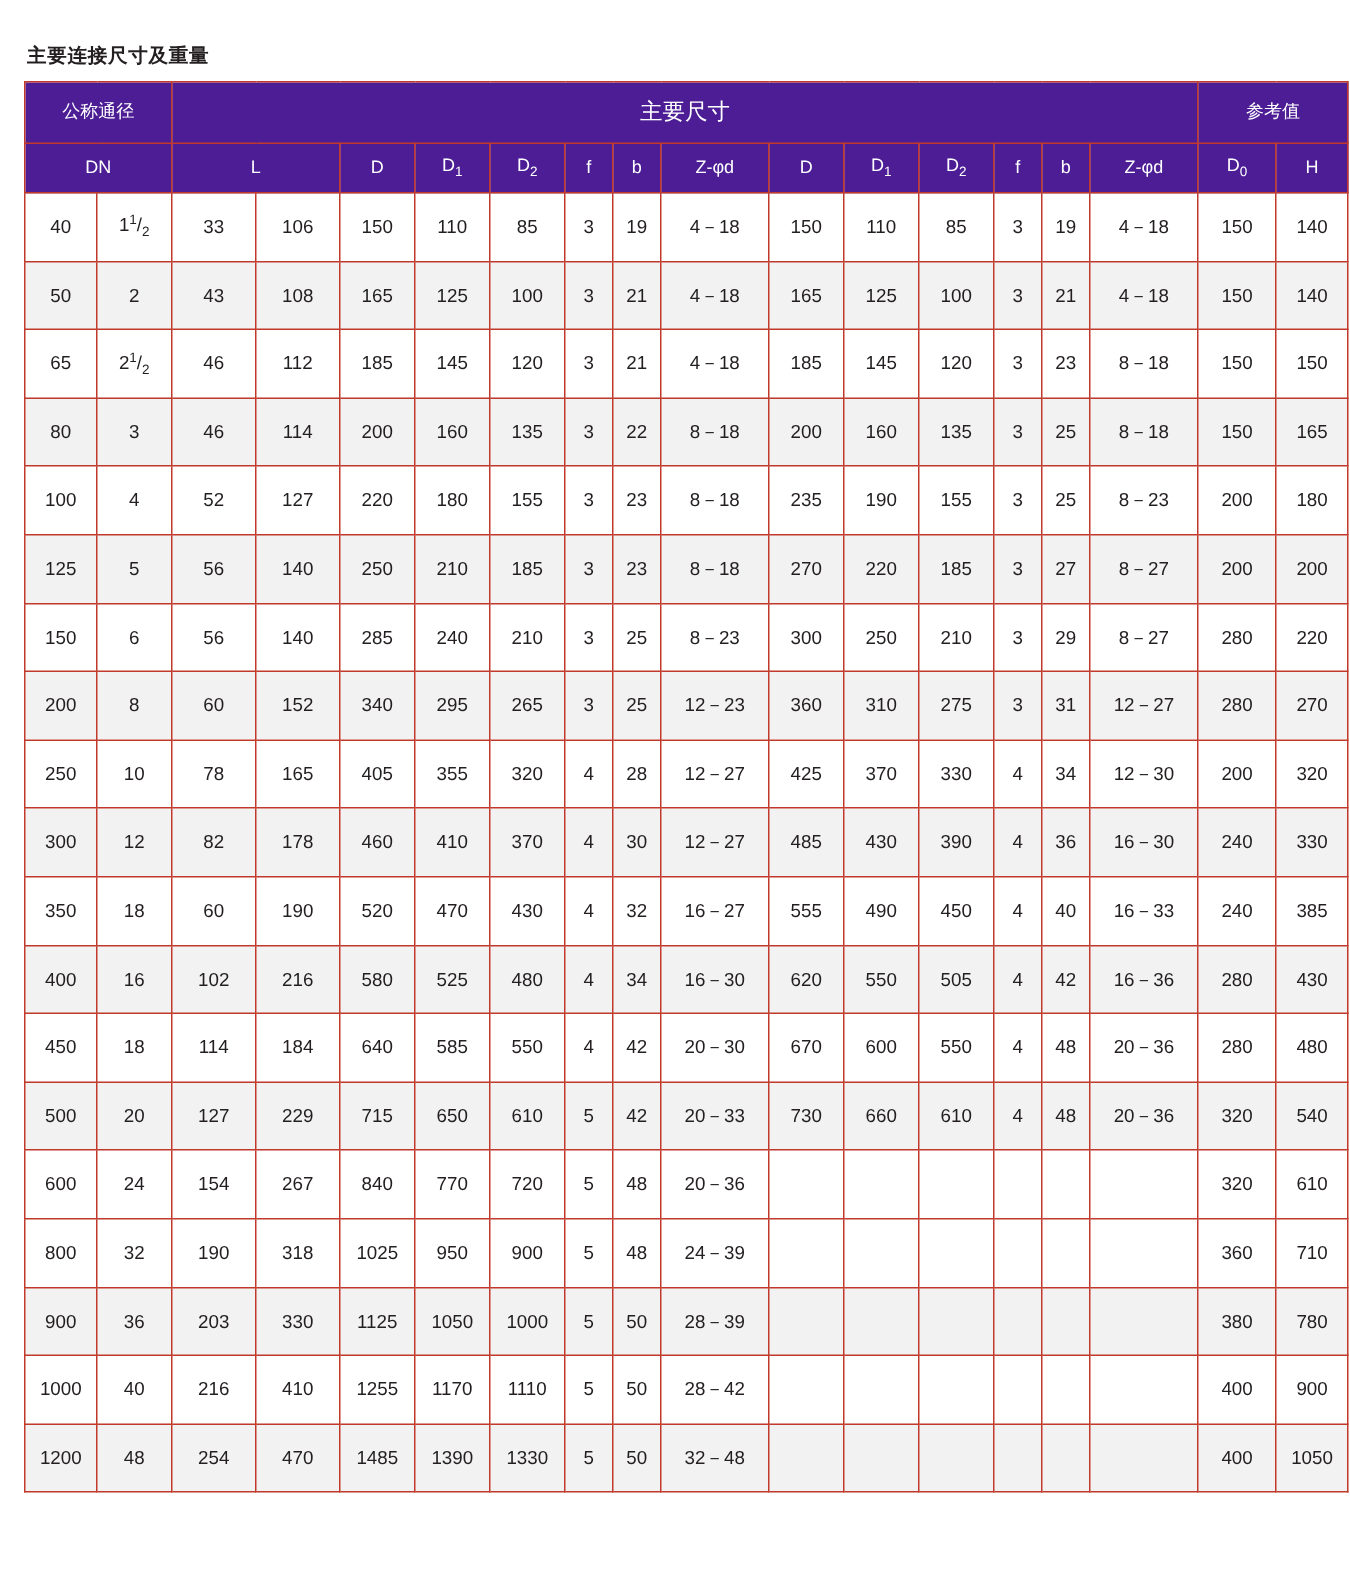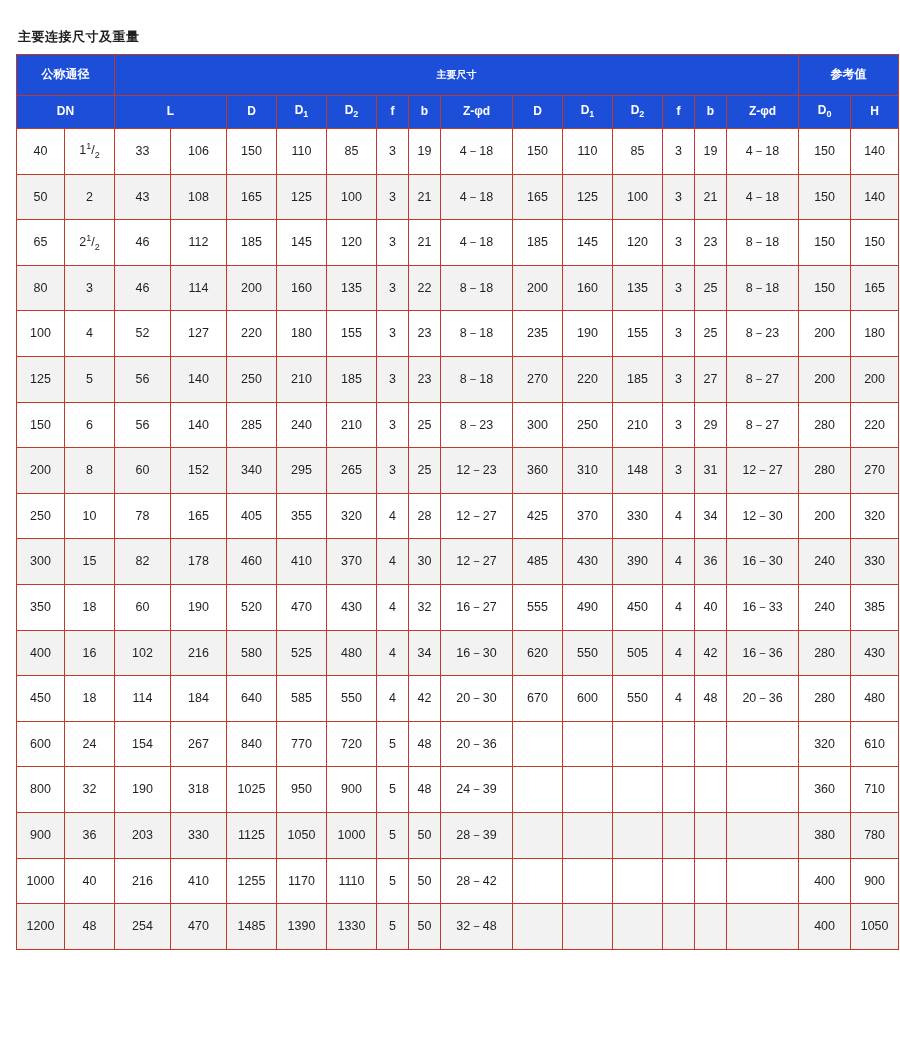--- a/index.html
+++ b/index.html
@@ -35,30 +35,30 @@
     font-size: 12px;
   }
   table.spec td, table.spec th {
     border: 1px solid #c0392b;
     text-align: center;
     vertical-align: middle;
     padding: 0;
     line-height: 1.15;
   }
   thead th {
-    background: #1d4ed8;
+    background: #4c1d95;
     color: #ffffff;
-    font-weight: bold;
+    font-weight: normal;
     font-size: 12px;
     border-color: #e8776f;
   }
   thead tr.r1 th { height: 40px; }
   thead tr.r2 th { height: 32px; }
   thead tr.r3 th { height: 32px; }
-  thead th.big { font-size: 10px; }
+  thead th.big { font-size: 15px; }
   tbody td {
     height: 44.6px;
     background: #ffffff;
     color: #231f20;
     font-size: 12.5px;
     border-color: #d8d8d8;
   }
   tbody tr.alt td {
     background: #f2f2f2;
   }
@@ -287,21 +287,21 @@
           <td>60</td>
           <td>152</td>
           <td>340</td>
           <td>295</td>
           <td>265</td>
           <td>3</td>
           <td>25</td>
           <td>12－23</td>
           <td>360</td>
           <td>310</td>
-          <td>148</td>
+          <td>275</td>
           <td>3</td>
           <td>31</td>
           <td>12－27</td>
           <td>280</td>
           <td>270</td>
         </tr>
         <tr>
           <td>250</td>
           <td>10</td>
           <td>78</td>
@@ -316,21 +316,21 @@
           <td>370</td>
           <td>330</td>
           <td>4</td>
           <td>34</td>
           <td>12－30</td>
           <td>200</td>
           <td>320</td>
         </tr>
         <tr class="alt">
           <td>300</td>
-          <td>15</td>
+          <td>12</td>
           <td>82</td>
           <td>178</td>
           <td>460</td>
           <td>410</td>
           <td>370</td>
           <td>4</td>
           <td>30</td>
           <td>12－27</td>
           <td>485</td>
           <td>430</td>
@@ -394,20 +394,40 @@
           <td>20－30</td>
           <td>670</td>
           <td>600</td>
           <td>550</td>
           <td>4</td>
           <td>48</td>
           <td>20－36</td>
           <td>280</td>
           <td>480</td>
         </tr>
+        <tr class="alt">
+          <td>500</td>
+          <td>20</td>
+          <td>127</td>
+          <td>229</td>
+          <td>715</td>
+          <td>650</td>
+          <td>610</td>
+          <td>5</td>
+          <td>42</td>
+          <td>20－33</td>
+          <td>730</td>
+          <td>660</td>
+          <td>610</td>
+          <td>4</td>
+          <td>48</td>
+          <td>20－36</td>
+          <td>320</td>
+          <td>540</td>
+        </tr>
         <tr>
           <td>600</td>
           <td>24</td>
           <td>154</td>
           <td>267</td>
           <td>840</td>
           <td>770</td>
           <td>720</td>
           <td>5</td>
           <td>48</td>

